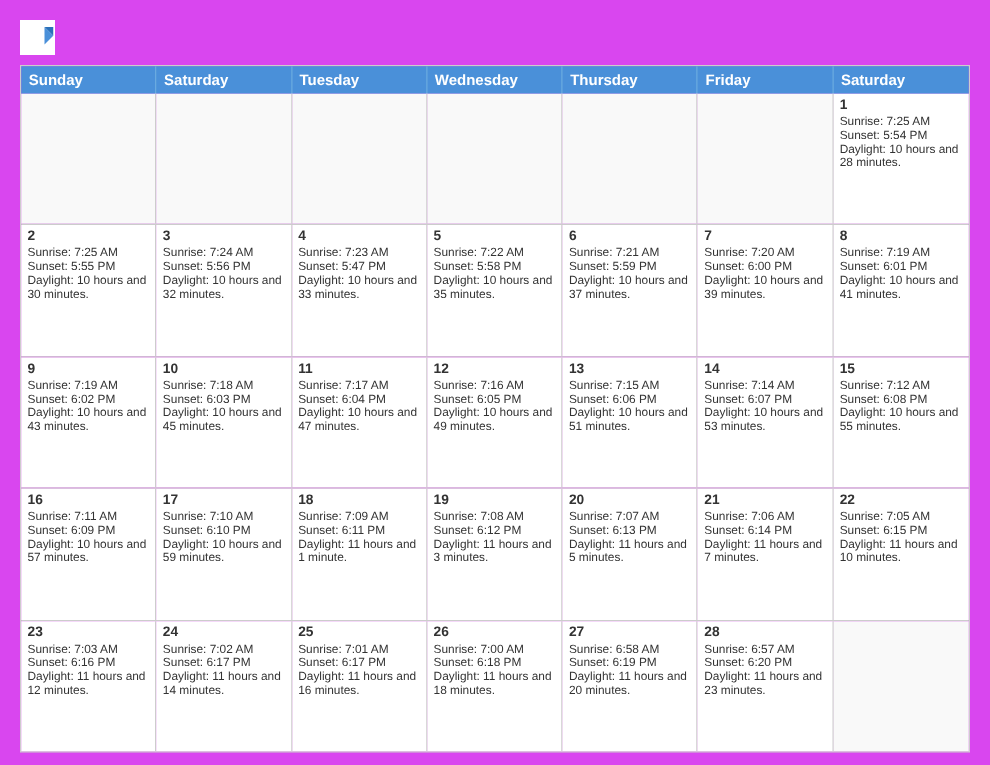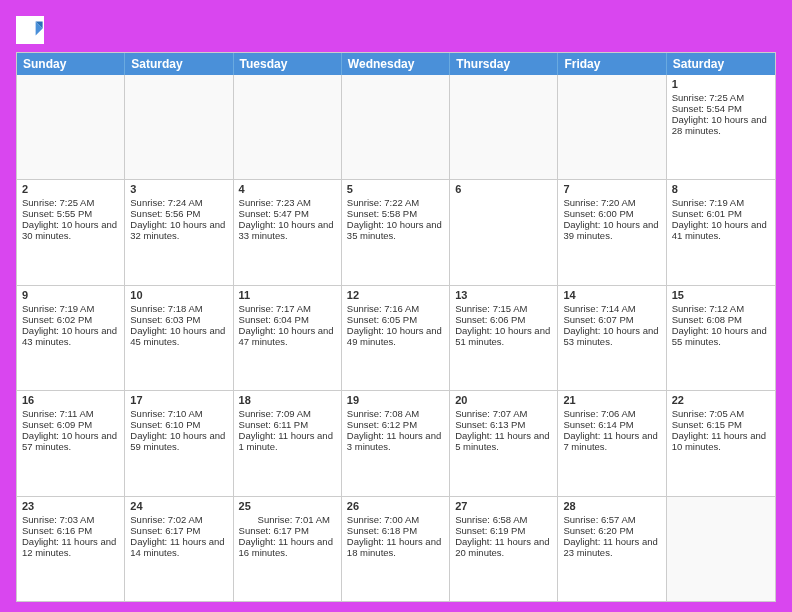--- a/index.html
+++ b/index.html
@@ -151,21 +151,23 @@
 Daylight: 10 hours and 30 minutes.</span></div>
           <div class="cal-cell"><span class="day-num">3</span><span style="white-space: pre-wrap;">Sunrise: 7:24 AM
 Sunset: 5:56 PM
 Daylight: 10 hours and 32 minutes.</span></div>
           <div class="cal-cell"><span class="day-num">4</span><span style="white-space: pre-wrap;">Sunrise: 7:23 AM
 Sunset: 5:47 PM
 Daylight: 10 hours and 33 minutes.</span></div>
           <div class="cal-cell"><span class="day-num">5</span><span style="white-space: pre-wrap;">Sunrise: 7:22 AM
 Sunset: 5:58 PM
 Daylight: 10 hours and 35 minutes.</span></div>
-          <div class="cal-cell"><span class="day-num">6</span></div>
+          <div class="cal-cell"><span class="day-num">6</span><span style="white-space: pre-wrap;">Sunrise: 7:21 AM
+Sunset: 5:59 PM
+Daylight: 10 hours and 37 minutes.</span></div>
           <div class="cal-cell"><span class="day-num">7</span><span style="white-space: pre-wrap;">Sunrise: 7:20 AM
 Sunset: 6:00 PM
 Daylight: 10 hours and 39 minutes.</span></div>
           <div class="cal-cell"><span class="day-num">8</span><span style="white-space: pre-wrap;">Sunrise: 7:19 AM
 Sunset: 6:01 PM
 Daylight: 10 hours and 41 minutes.</span></div>
         </div>
         <div class="cal-row">
           <div class="cal-cell"><span class="day-num">9</span><span style="white-space: pre-wrap;">Sunrise: 7:19 AM
 Sunset: 6:02 PM
@@ -212,21 +214,21 @@
 Sunset: 6:15 PM
 Daylight: 11 hours and 10 minutes.</span></div>
         </div>
         <div class="cal-row">
           <div class="cal-cell"><span class="day-num">23</span><span style="white-space: pre-wrap;">Sunrise: 7:03 AM
 Sunset: 6:16 PM
 Daylight: 11 hours and 12 minutes.</span></div>
           <div class="cal-cell"><span class="day-num">24</span><span style="white-space: pre-wrap;">Sunrise: 7:02 AM
 Sunset: 6:17 PM
 Daylight: 11 hours and 14 minutes.</span></div>
-          <div class="cal-cell"><span class="day-num">25</span><span style="white-space: pre-wrap; margin-left: 19px;">Sunrise: 7:01 AM
+          <div class="cal-cell"><span class="day-num">25</span><span style="white-space: pre-wrap;">Sunrise: 7:01 AM
 Sunset: 6:17 PM
 Daylight: 11 hours and 16 minutes.</span></div>
           <div class="cal-cell"><span class="day-num">26</span><span style="white-space: pre-wrap;">Sunrise: 7:00 AM
 Sunset: 6:18 PM
 Daylight: 11 hours and 18 minutes.</span></div>
           <div class="cal-cell"><span class="day-num">27</span><span style="white-space: pre-wrap;">Sunrise: 6:58 AM
 Sunset: 6:19 PM
 Daylight: 11 hours and 20 minutes.</span></div>
           <div class="cal-cell"><span class="day-num">28</span><span style="white-space: pre-wrap;">Sunrise: 6:57 AM
 Sunset: 6:20 PM

